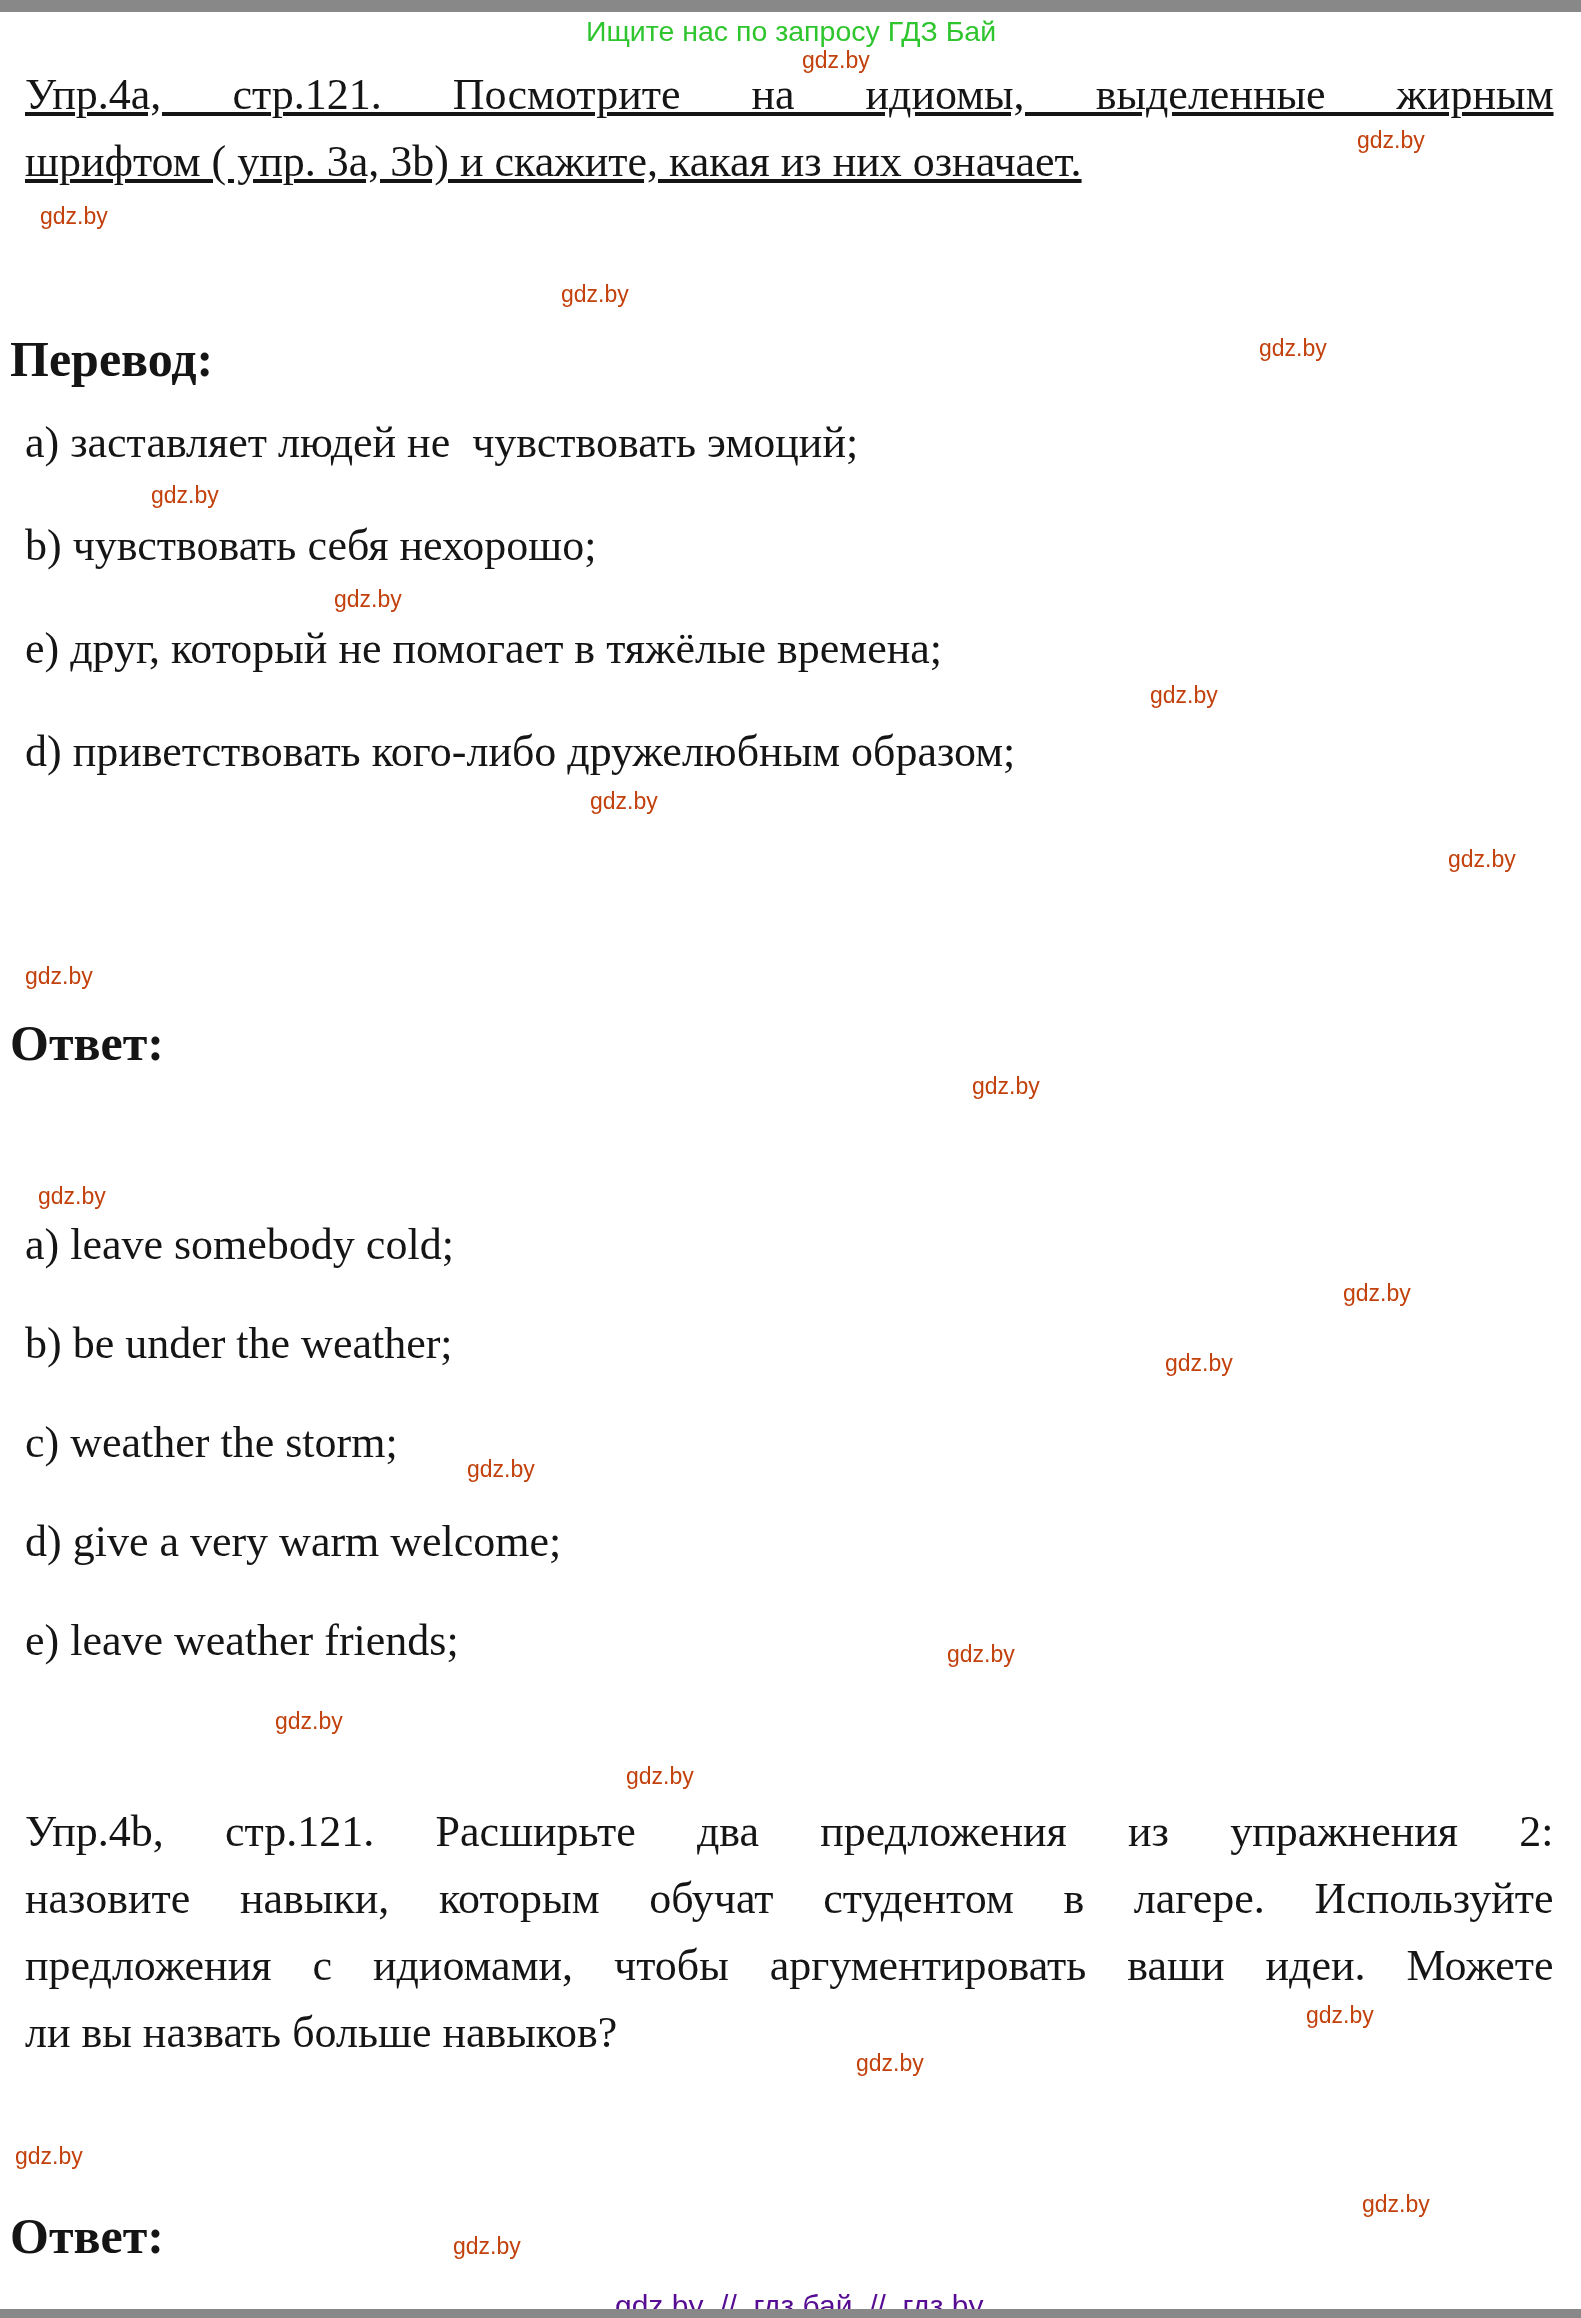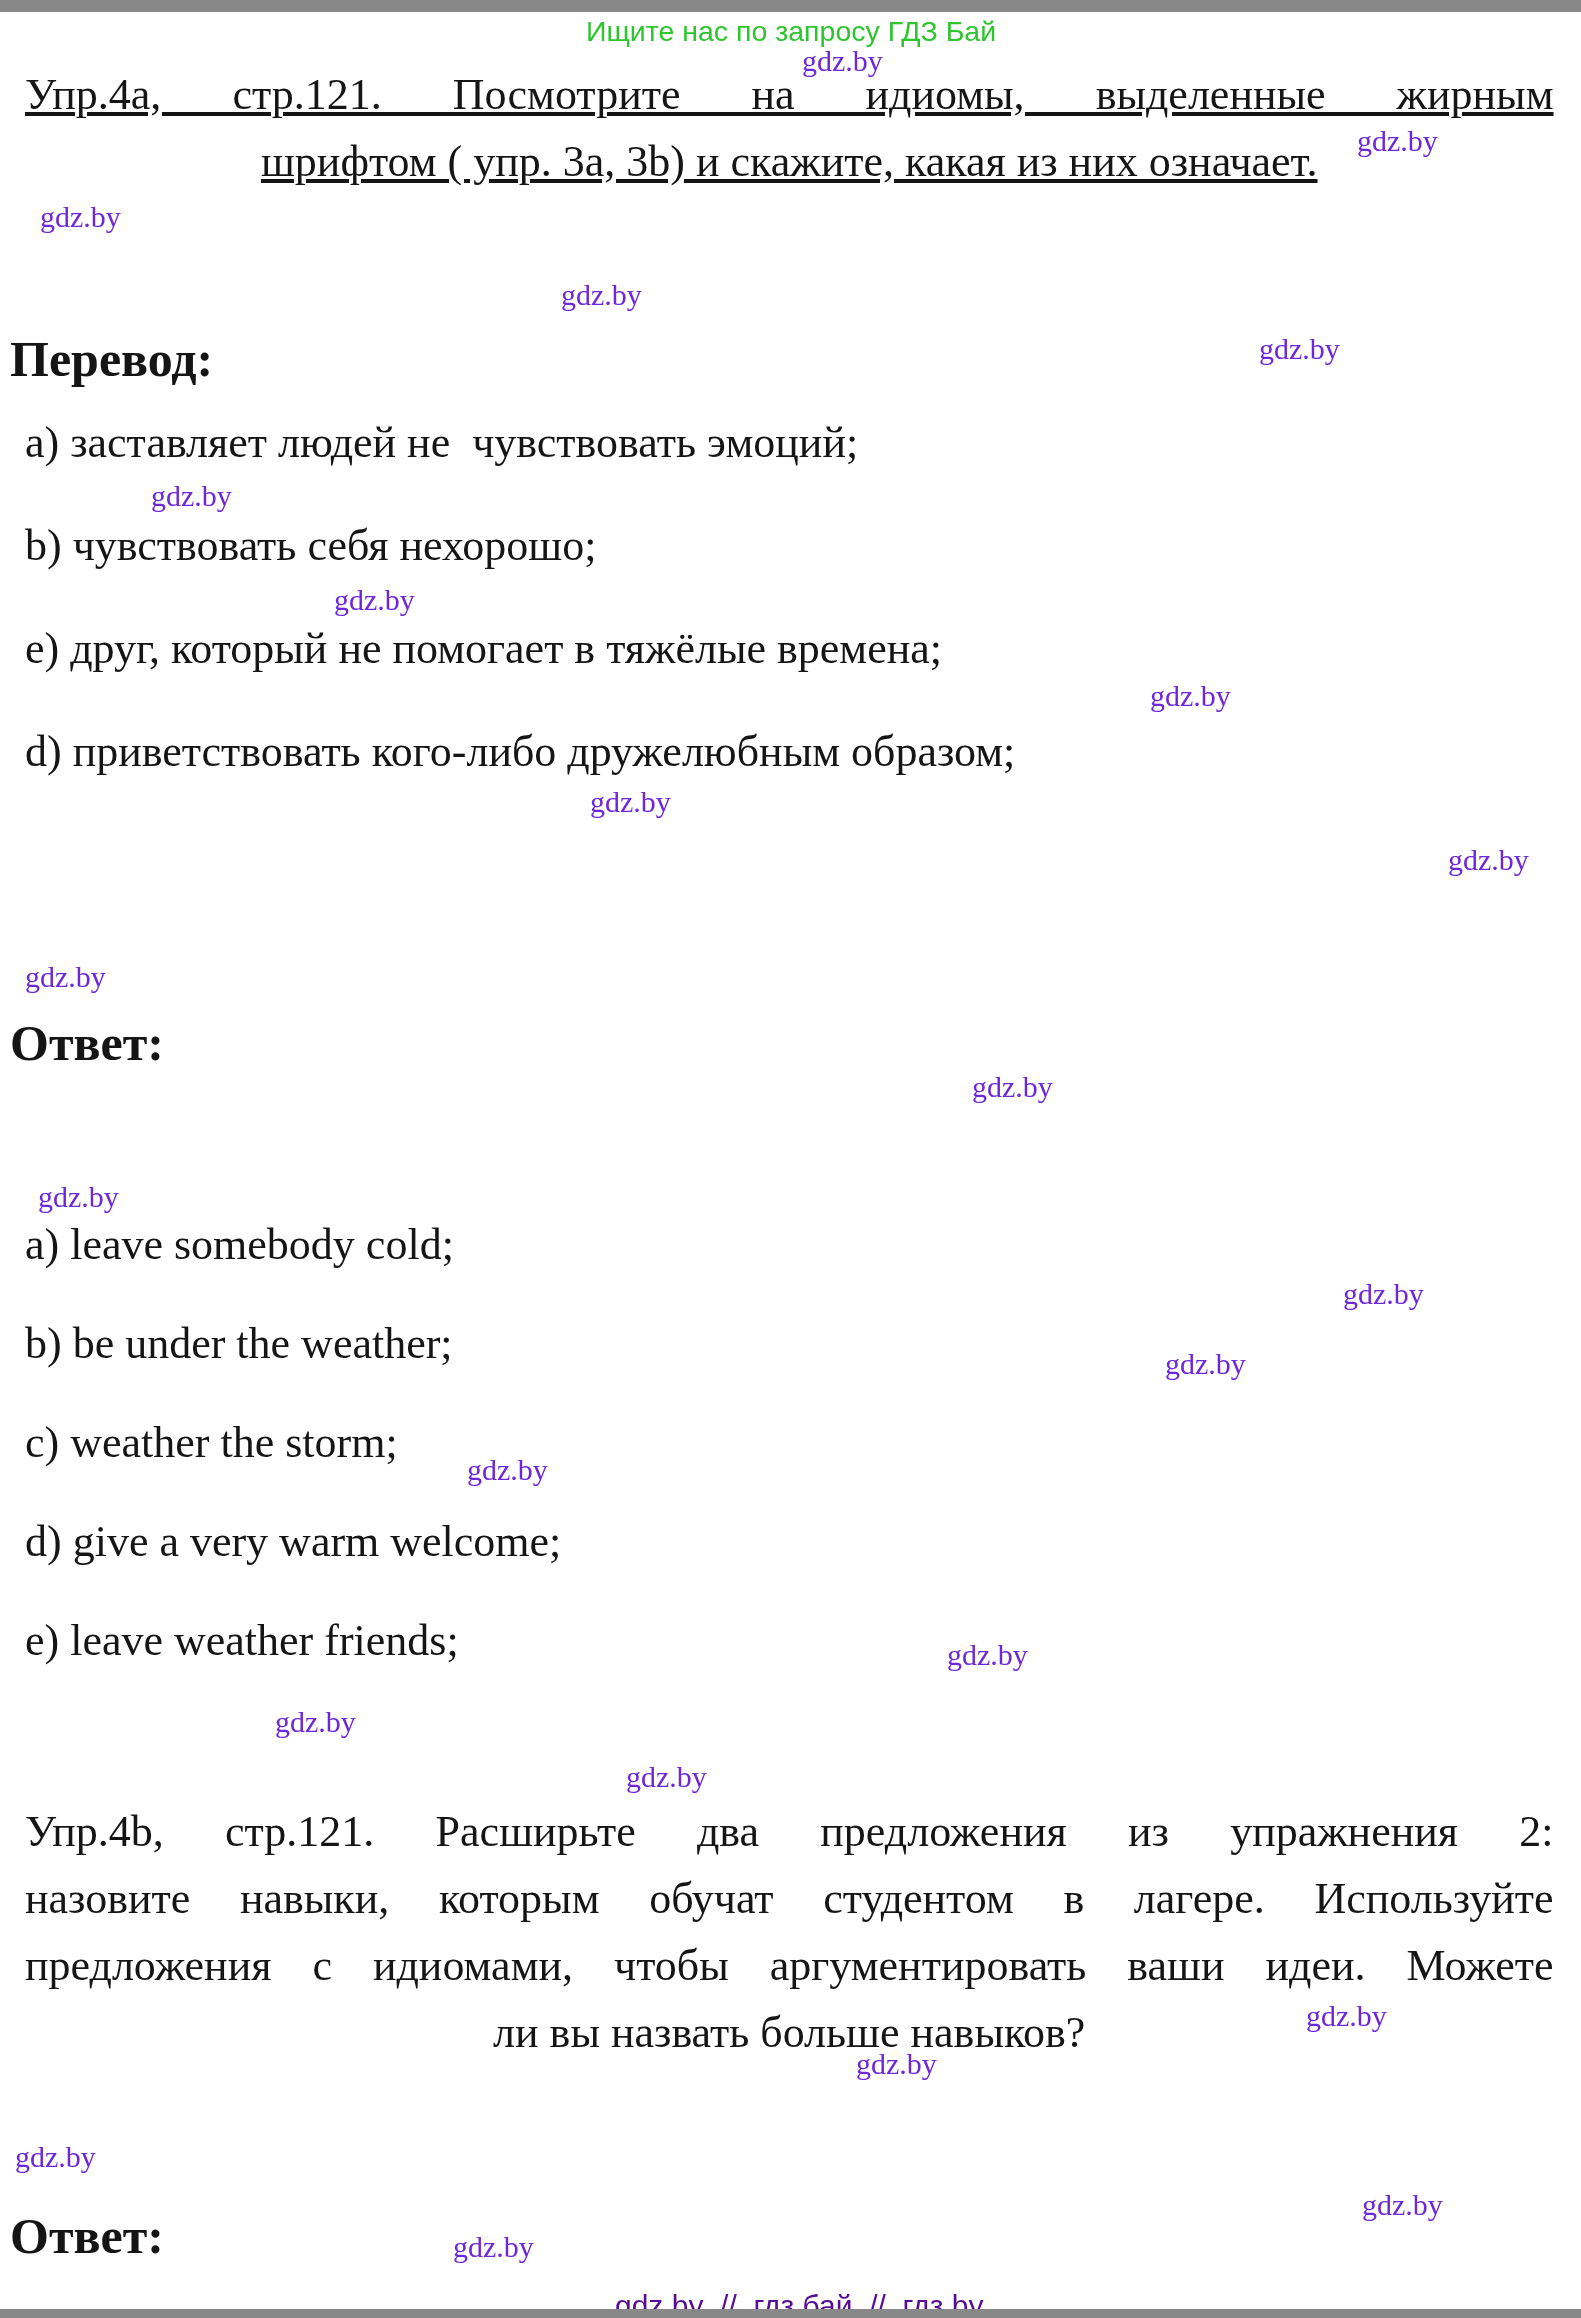--- a/index.html
+++ b/index.html
@@ -21,39 +21,39 @@
   }
   .promo{
     position:absolute;top:1.7px;left:0;right:0;
     text-align:center;
     font-family:"Liberation Sans", sans-serif;
     font-size:28.5px;line-height:34px;
     color:var(--green);
   }
   .block{position:absolute;left:25px;right:28.5px;}
   .tline{
-    font-size:44px;line-height:67px;white-space:pre-wrap;text-align:center;
+    font-size:44px;line-height:67px;white-space:pre-wrap;
   }
   .tline.just{text-align:justify;text-align-last:justify;}
   .h-bold{
     position:absolute;left:10px;
     font-size:50px;line-height:60px;font-weight:bold;
     margin:0;
   }
   .list{position:absolute;left:25px;right:28.5px;}
   .list .item{
     font-size:44px;line-height:52px;white-space:pre-wrap;
   }
   .list.ru .item{margin-bottom:51px;}
   .list.en .item{margin-bottom:47px;}
   .wm{
     position:absolute;
-    font-family:Liberation Serif, serif;
-    font-size:30px;line-height:27px;
-    color:#6d28d9;
+    font-family:Liberation Sans, sans-serif;
+    font-size:23px;line-height:27px;
+    color:#c2410c;
     white-space:pre;
   }
   .footer{
     position:absolute;left:615px;top:2275px;
     font-family:"Liberation Sans", sans-serif;
     font-size:30px;line-height:37px;
     color:var(--purple);
     white-space:pre-wrap;
   }
 </style>

